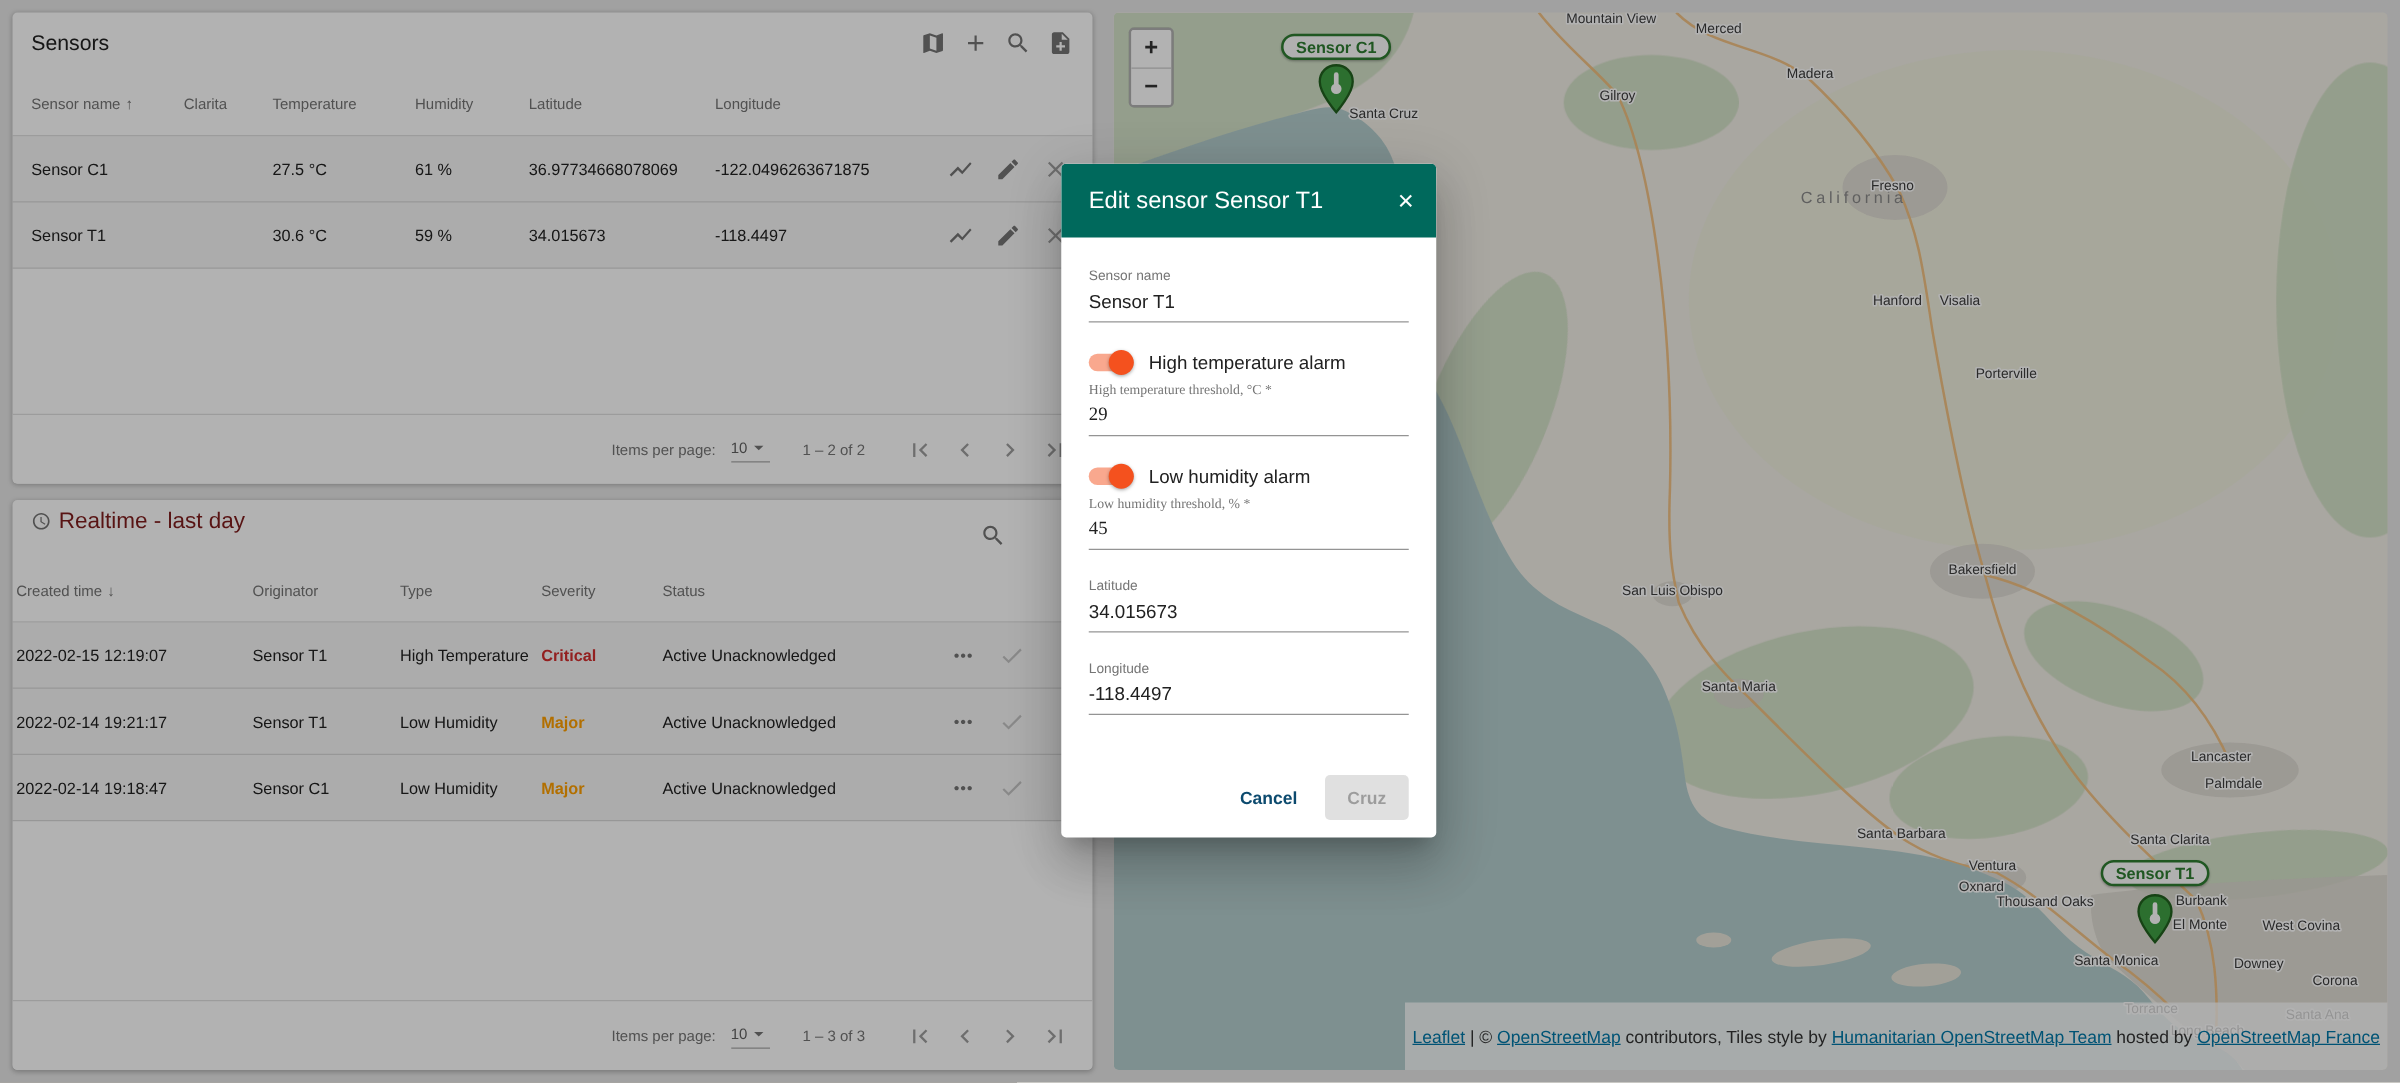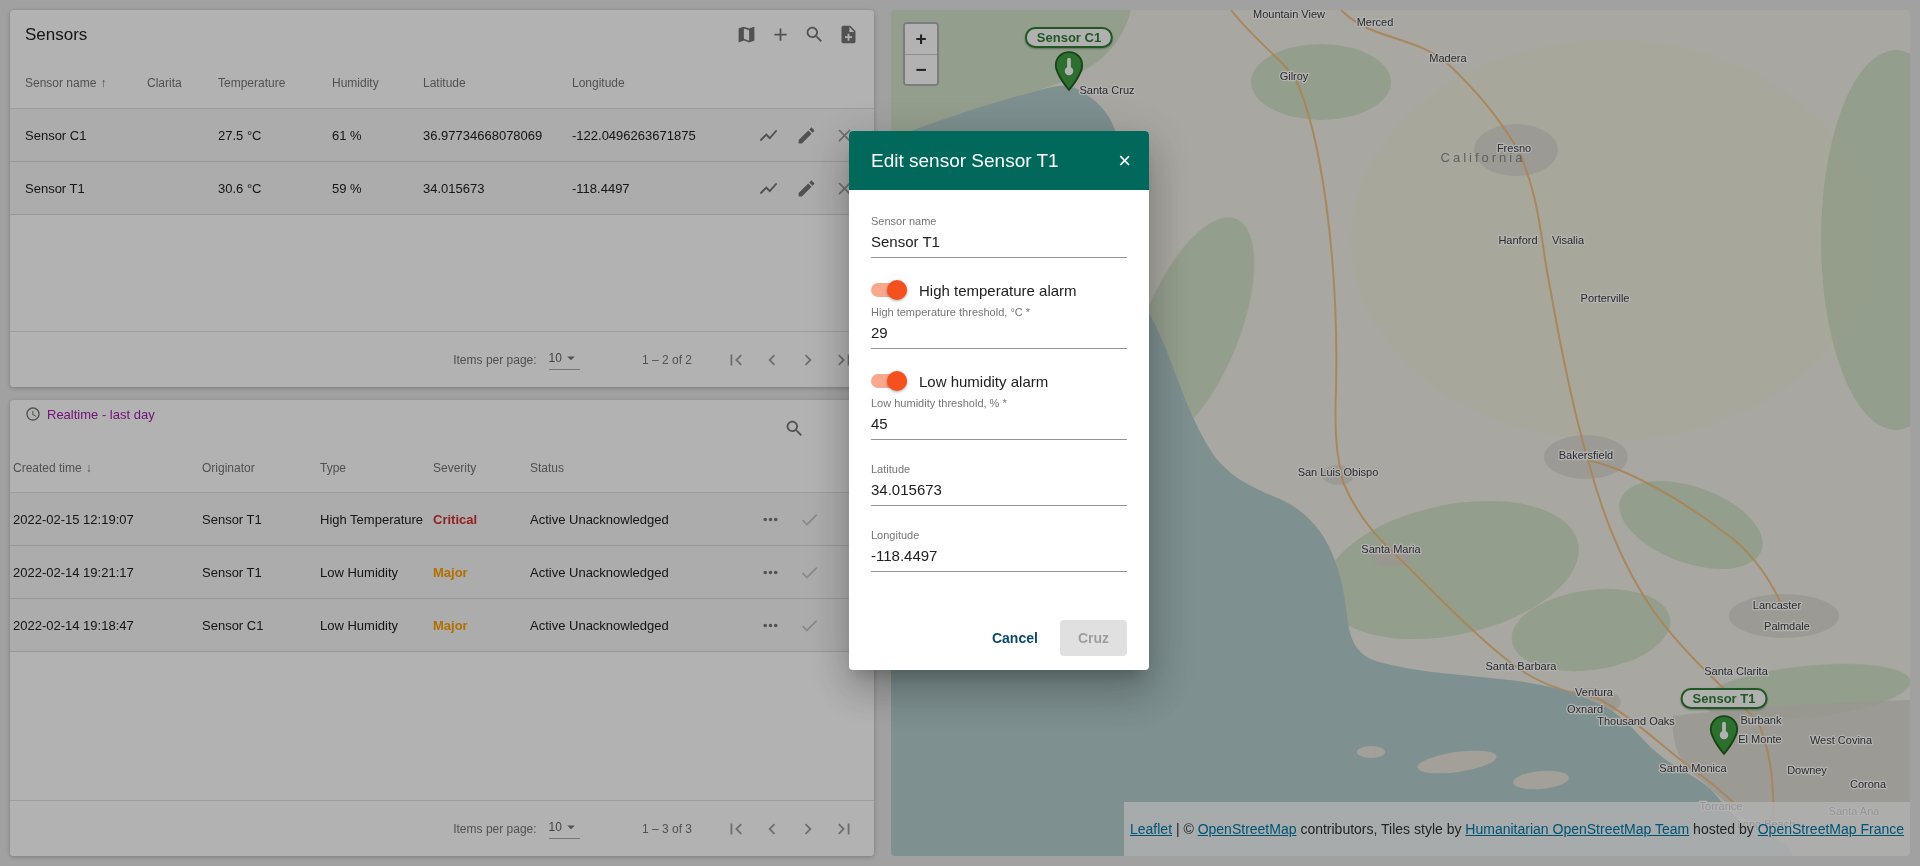--- a/index.html
+++ b/index.html
@@ -26,26 +26,26 @@
   .row-actions{display:flex;align-items:center;gap:17px;padding-left:8px;}
   .row-actions .icon-btn{width:21px;height:21px;padding:0;}
   .dim{color:#9e9e9e;}
   .light{color:#c4c4c4;}
   .sev{font-weight:bold;}
 
   .pagi{position:absolute;left:0;right:0;bottom:0;height:55px;border-top:1px solid rgba(0,0,0,.12);
         display:flex;align-items:center;justify-content:flex-end;padding:0 16px;color:#757575;font-size:12px;background:#fff;}
   .psize{margin-left:12px;display:inline-flex;align-items:center;border-bottom:1px solid #a9a9a9;padding-bottom:2px;cursor:pointer;color:#616161;}
   .psize svg{width:18px;height:18px;fill:#757575;}
-  .range{margin-left:62px;margin-right:30px;}
+  .range{margin-left:26px;margin-right:30px;}
   .pagi-nav{display:flex;gap:8px;}
   .pagi-nav button{width:28px;height:28px;border:none;background:none;padding:3px;color:#9e9e9e;}
   .pagi-nav svg{width:22px;height:22px;fill:currentColor;}
 
-  .subtitle{display:flex;align-items:center;gap:6px;color:#a21caf;font-size:13px;margin:6px 0 0 15px;}
+  .subtitle{display:flex;align-items:center;gap:6px;color:#7f1d1d;font-size:18px;margin:6px 0 0 15px;}
   .subtitle svg{width:16px;height:16px;fill:#757575;}
   #alarms-search{position:absolute;top:14px;right:66px;}
 
   
   #map{position:absolute;left:891px;top:10px;width:1019px;height:846px;border-radius:4px;overflow:hidden;background:#f2efe7;}
   #map svg.basemap{position:absolute;inset:0;width:100%;height:100%;}
   .city{font-family:"Liberation Sans",sans-serif;font-size:11px;fill:#3d3d3d;stroke:#ffffff;stroke-width:2.5px;paint-order:stroke;stroke-linejoin:round;text-anchor:middle;}
   .state{font-family:"Liberation Sans",sans-serif;font-size:13px;fill:#8a8a8a;letter-spacing:3px;text-anchor:middle;}
   .marker-label{position:absolute;transform:translateX(-50%);background:#fdfdfd;border:2px solid #2f7d32;border-radius:14px;color:#2f7d32;font-weight:bold;font-size:13px;padding:1px 10px;white-space:nowrap;box-shadow:0 1px 2px rgba(0,0,0,.3);}
   .marker-pin{position:absolute;transform:translateX(-50%);}
@@ -58,21 +58,21 @@
   
   .backdrop{position:absolute;inset:0;background:rgba(0,0,0,.3);z-index:40;}
   .dlg{position:absolute;left:809px;top:131px;width:300px;height:539px;background:#fff;border-radius:4px;z-index:50;overflow:hidden;
        box-shadow:0 11px 15px -7px rgba(0,0,0,.2),0 24px 38px 3px rgba(0,0,0,.14),0 9px 46px 8px rgba(0,0,0,.12);
        display:flex;flex-direction:column;margin-left:40px;}
   .dlg-head{height:59px;flex:0 0 auto;background:#00695c;color:#fff;display:flex;align-items:center;justify-content:space-between;padding:0 18px 0 22px;}
   .dlg-title{font-size:19px;font-weight:500;}
   .dlg-close{font-size:22px;line-height:1;cursor:pointer;}
   .dlg-body{padding:2px 22px 0;flex:1;display:flex;flex-direction:column;}
   .fld{margin-top:22px;}
-  .fld.after-toggle{margin-top:3px;}
+  .fld.after-toggle{margin-top:3px;font-family:Liberation Serif, serif;}
   .fld-label{font-size:11px;color:#757575;line-height:14px;}
   .fld-input{border:none;outline:none;border-bottom:1px solid rgba(0,0,0,.42);font-size:15px;color:#212121;padding:5px 0 7px;width:100%;background:transparent;font-family:inherit;}
   .toggle-row{display:flex;align-items:center;gap:12px;margin-top:20px;height:24px;}
   .lbl15{font-size:15px;color:#212121;}
   .switch{position:relative;width:36px;height:20px;flex:0 0 auto;cursor:pointer;}
   .switch .track{position:absolute;left:0;top:3px;width:100%;height:14px;border-radius:7px;background:rgba(244,81,30,.5);}
   .switch .thumb{position:absolute;left:16px;top:0;width:20px;height:20px;border-radius:50%;background:#f4511e;box-shadow:0 1px 3px rgba(0,0,0,.35);}
   .dlg-actions{margin-top:auto;display:flex;justify-content:flex-end;align-items:center;gap:14px;padding-bottom:14px;}
   .btn-text{background:none;border:none;color:#0c4a6e;font-size:14px;font-weight:bold;padding:8px 8px;cursor:pointer;font-family:inherit;}
   .btn-raised[disabled]{background:rgba(0,0,0,.12);color:rgba(0,0,0,.3);border:none;border-radius:4px;font-size:14px;font-weight:bold;padding:10px 18px;font-family:inherit;}

